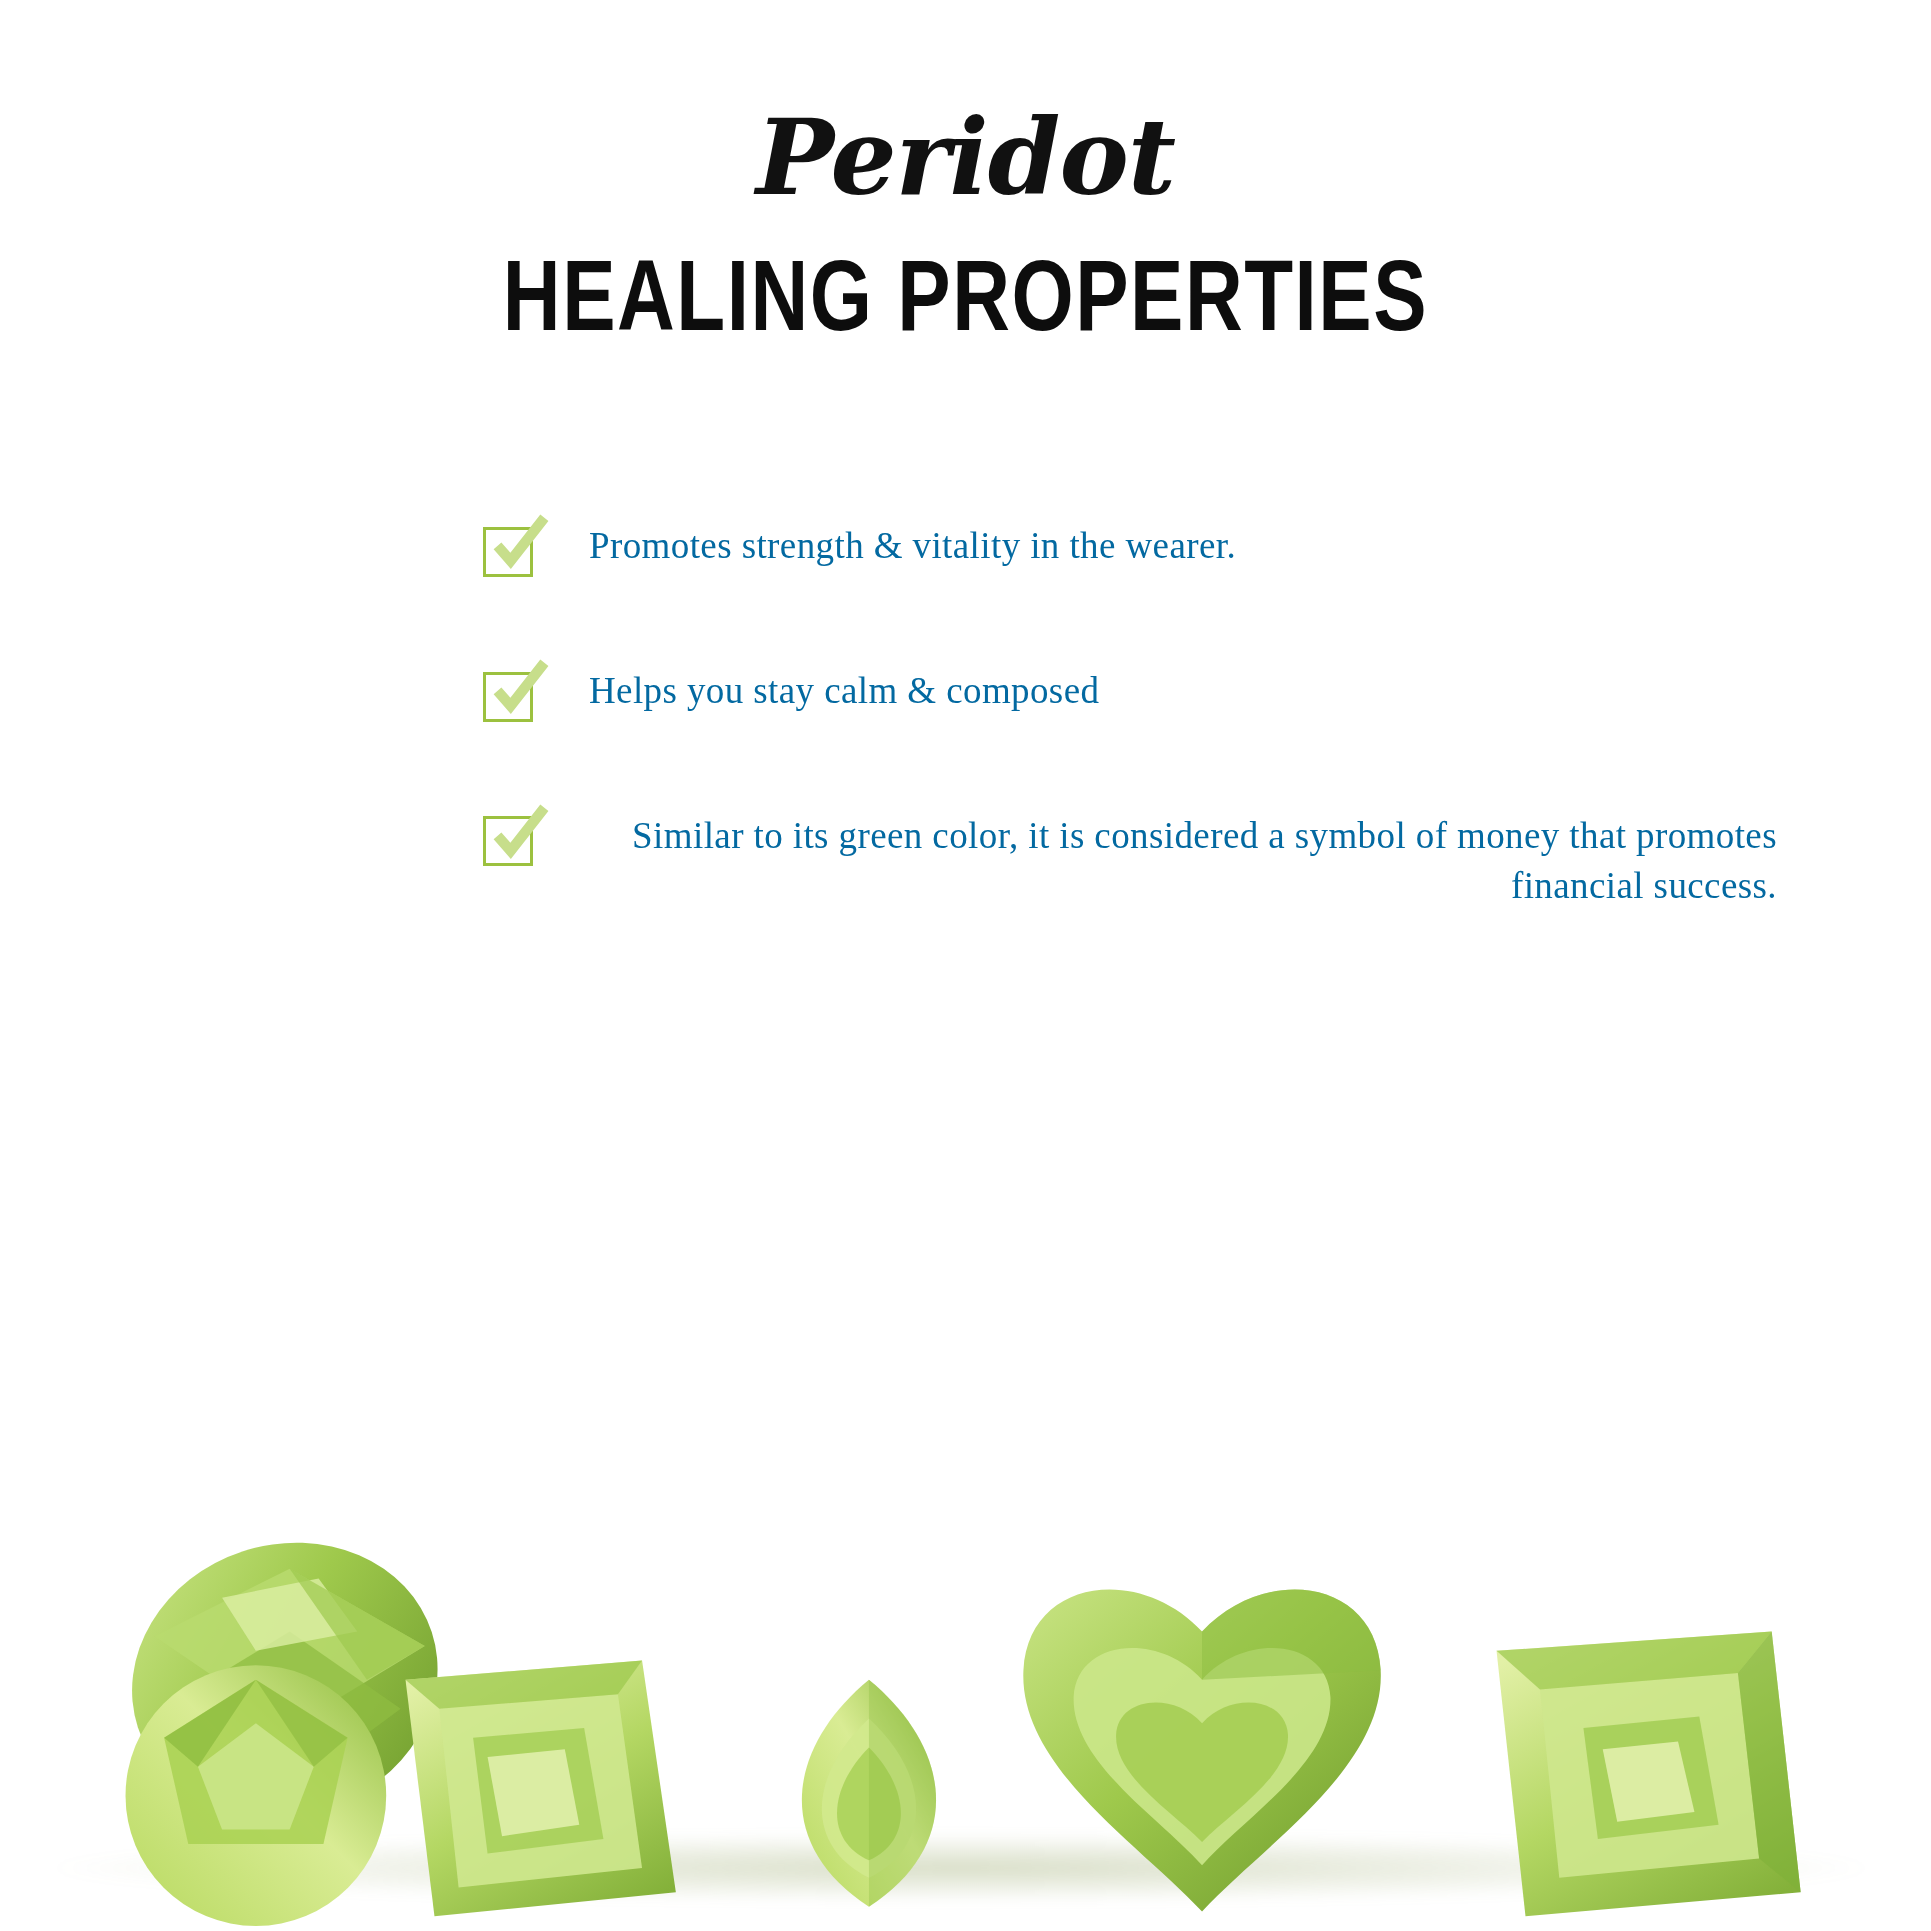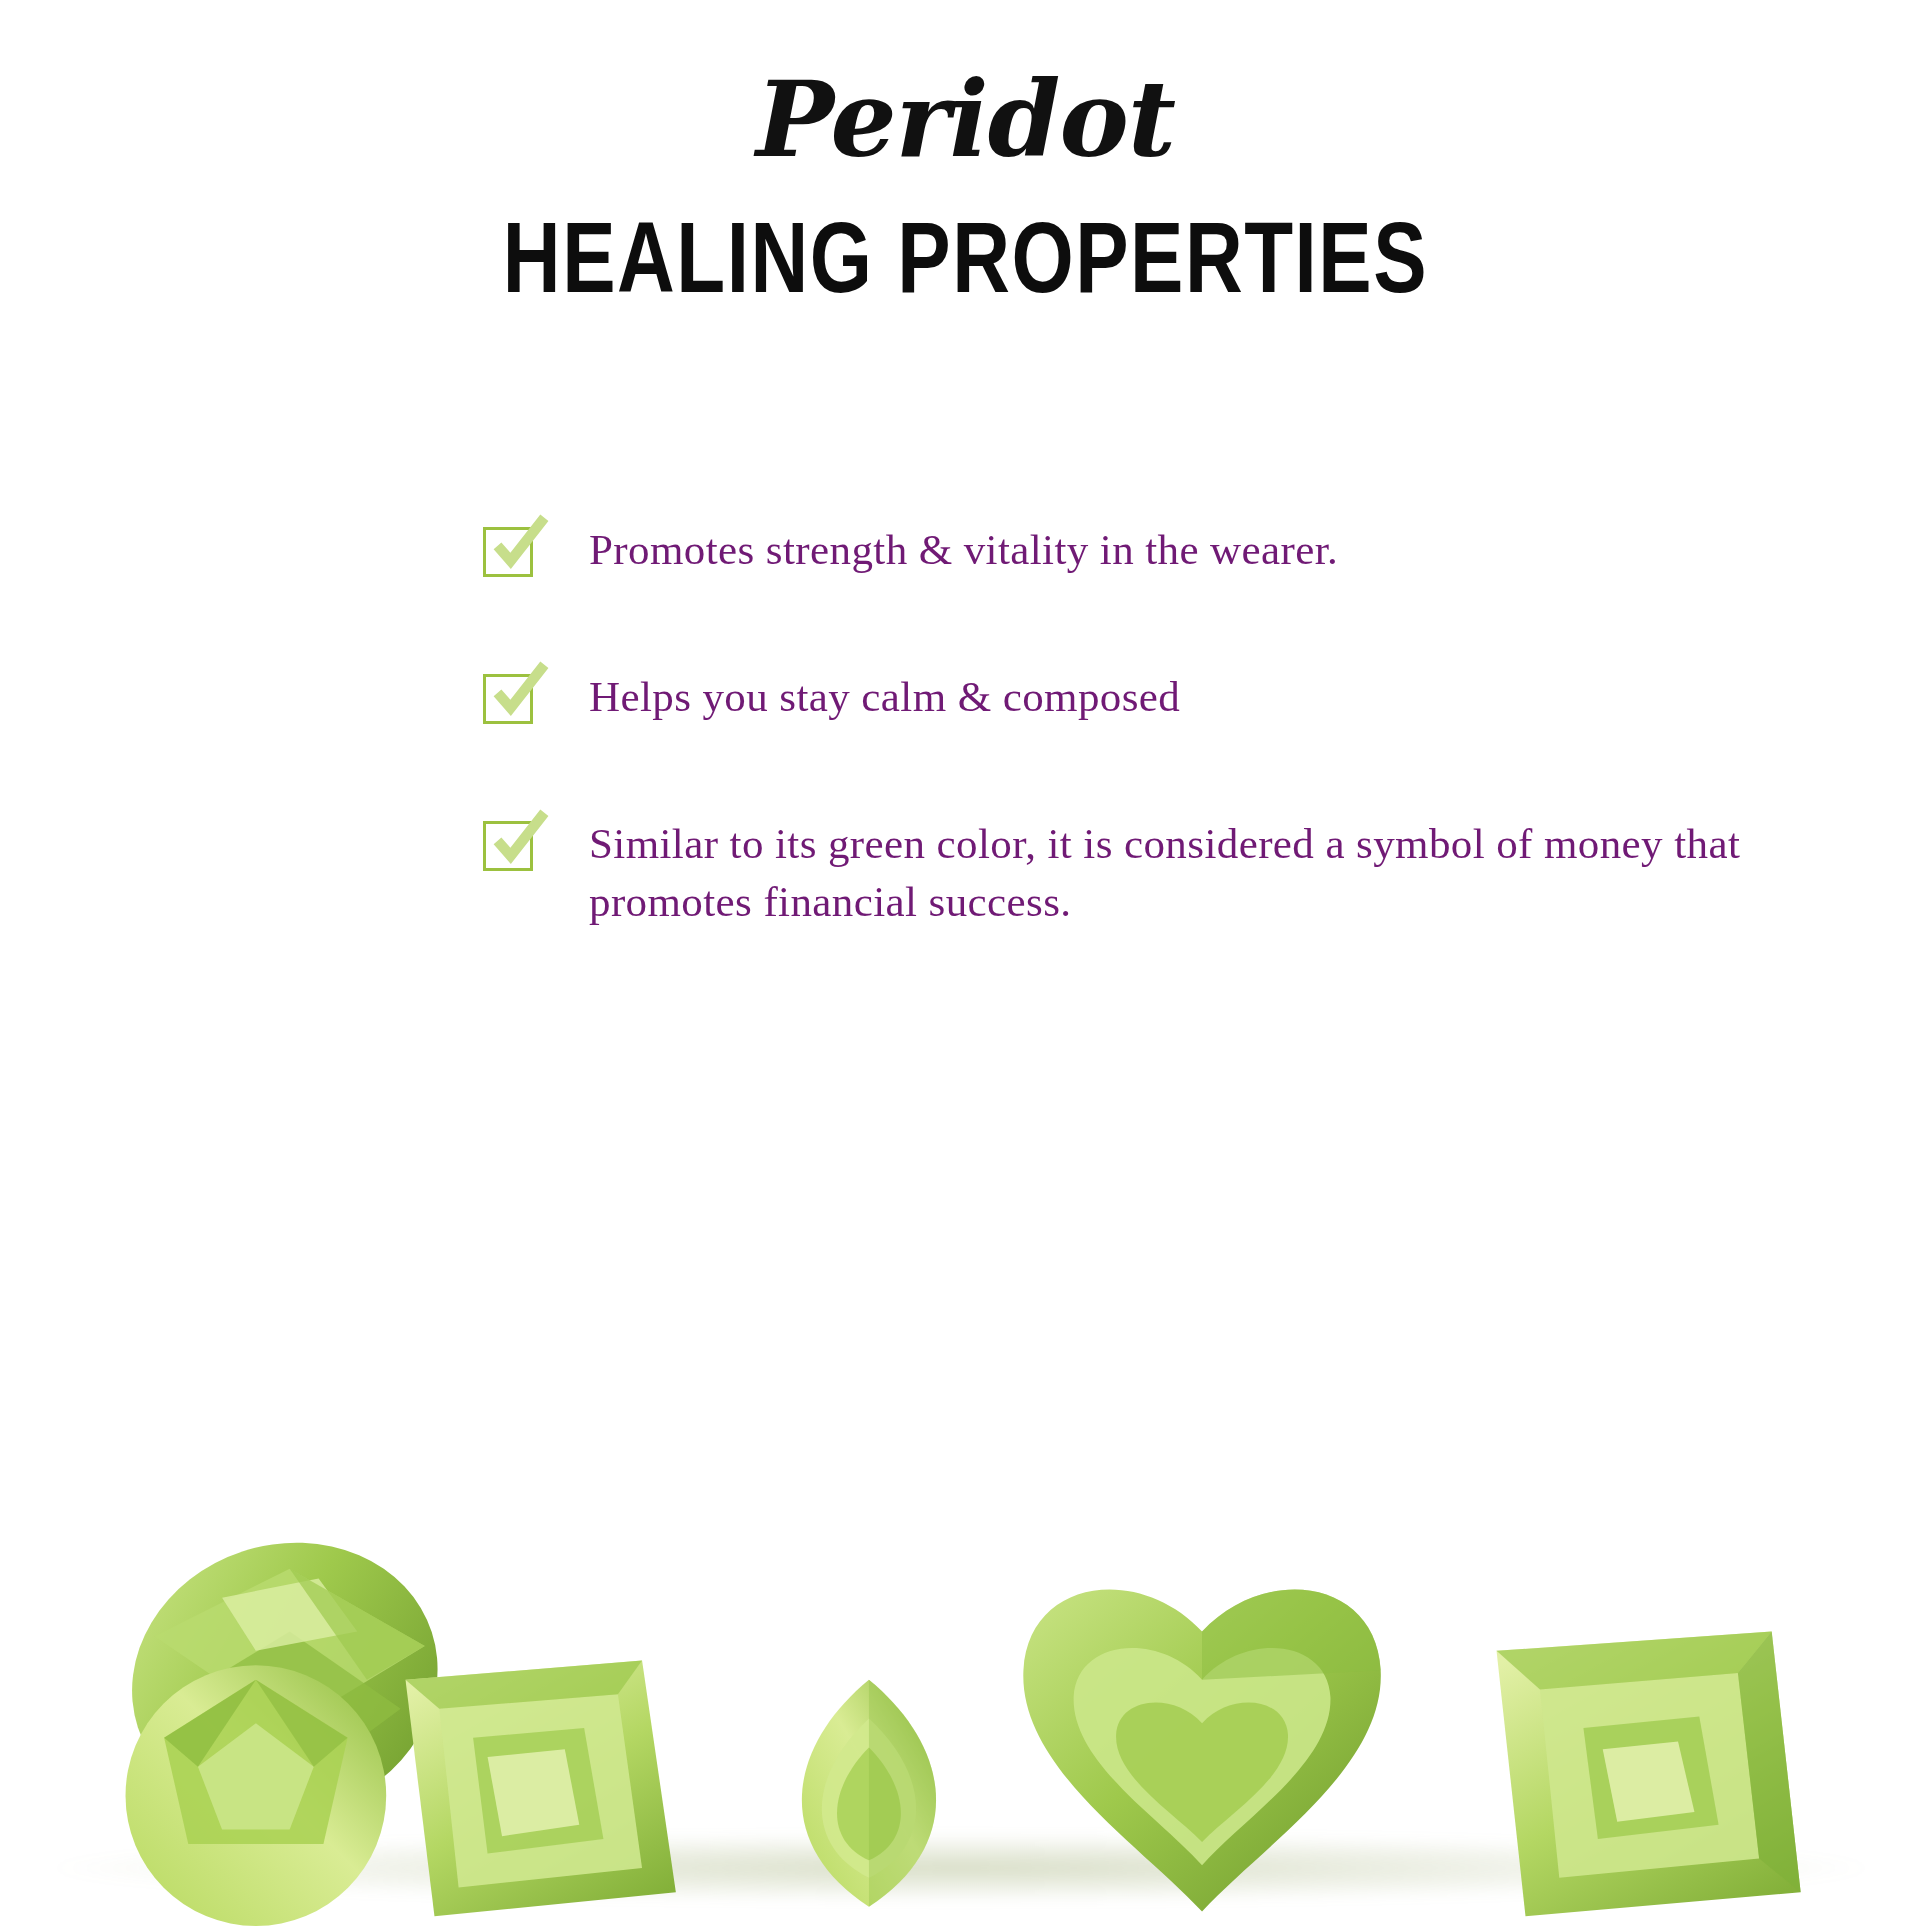--- a/index.html
+++ b/index.html
@@ -17,21 +17,21 @@
 
   .page {
     position: relative;
     width: 1931px;
     height: 1931px;
     background: #ffffff;
   }
 
   
   .header {
-    padding-top: 68px;
+    padding-top: 106px;
     text-align: center;
   }
   .title-script {
     font-family: "DejaVu Serif", serif;
     font-style: italic;
     font-weight: 700;
     font-size: 104px;
     color: #111111;
     line-height: 1.0;
     letter-spacing: -1px;
@@ -76,24 +76,25 @@
     position: absolute;
     left: 3.9px;
     top: -15.4px;
     width: 60px;
     height: 60px;
     display: block;
   }
   .item-text {
     margin-left: 56px;
     font-family: "Liberation Serif", serif;
-    font-size: 43px;
+    font-size: 37px;
     line-height: 1.35;
-    color: #701a75;
+    color: #0369a1;
     letter-spacing: 0.4px;
+    text-align: right;
   }
 
   
   .gems {
     position: absolute;
     left: 0;
     bottom: 0;
     width: 1931px;
     height: 541px;
   }

